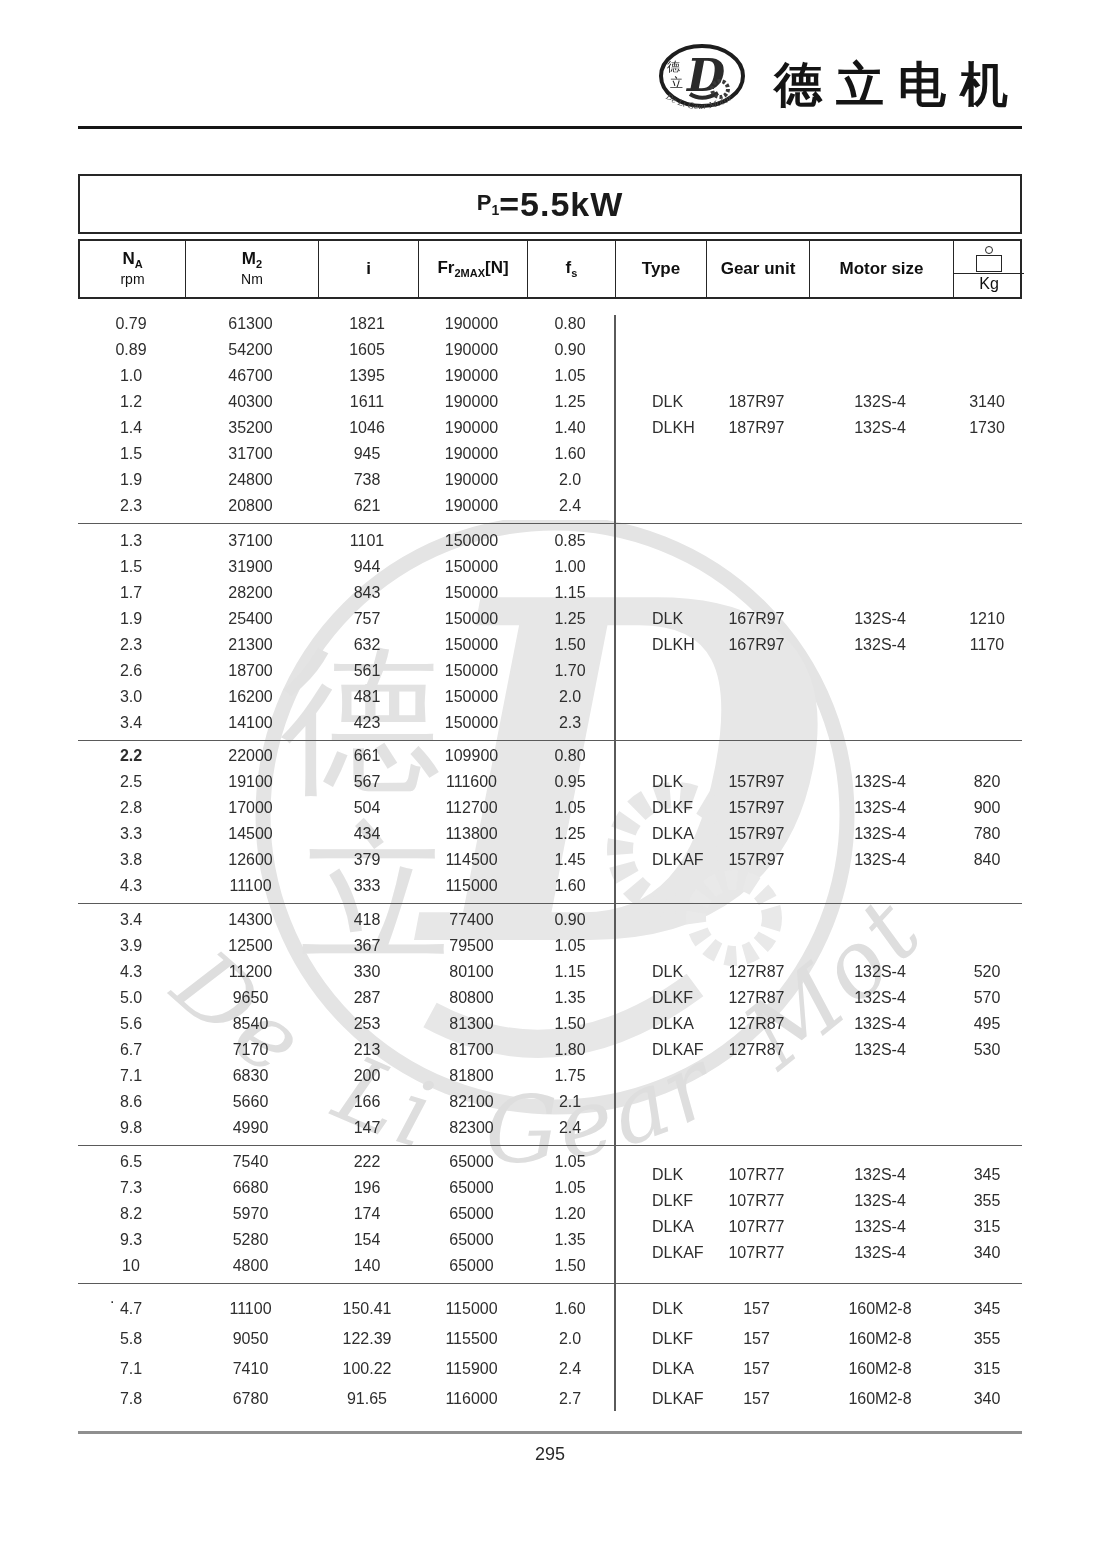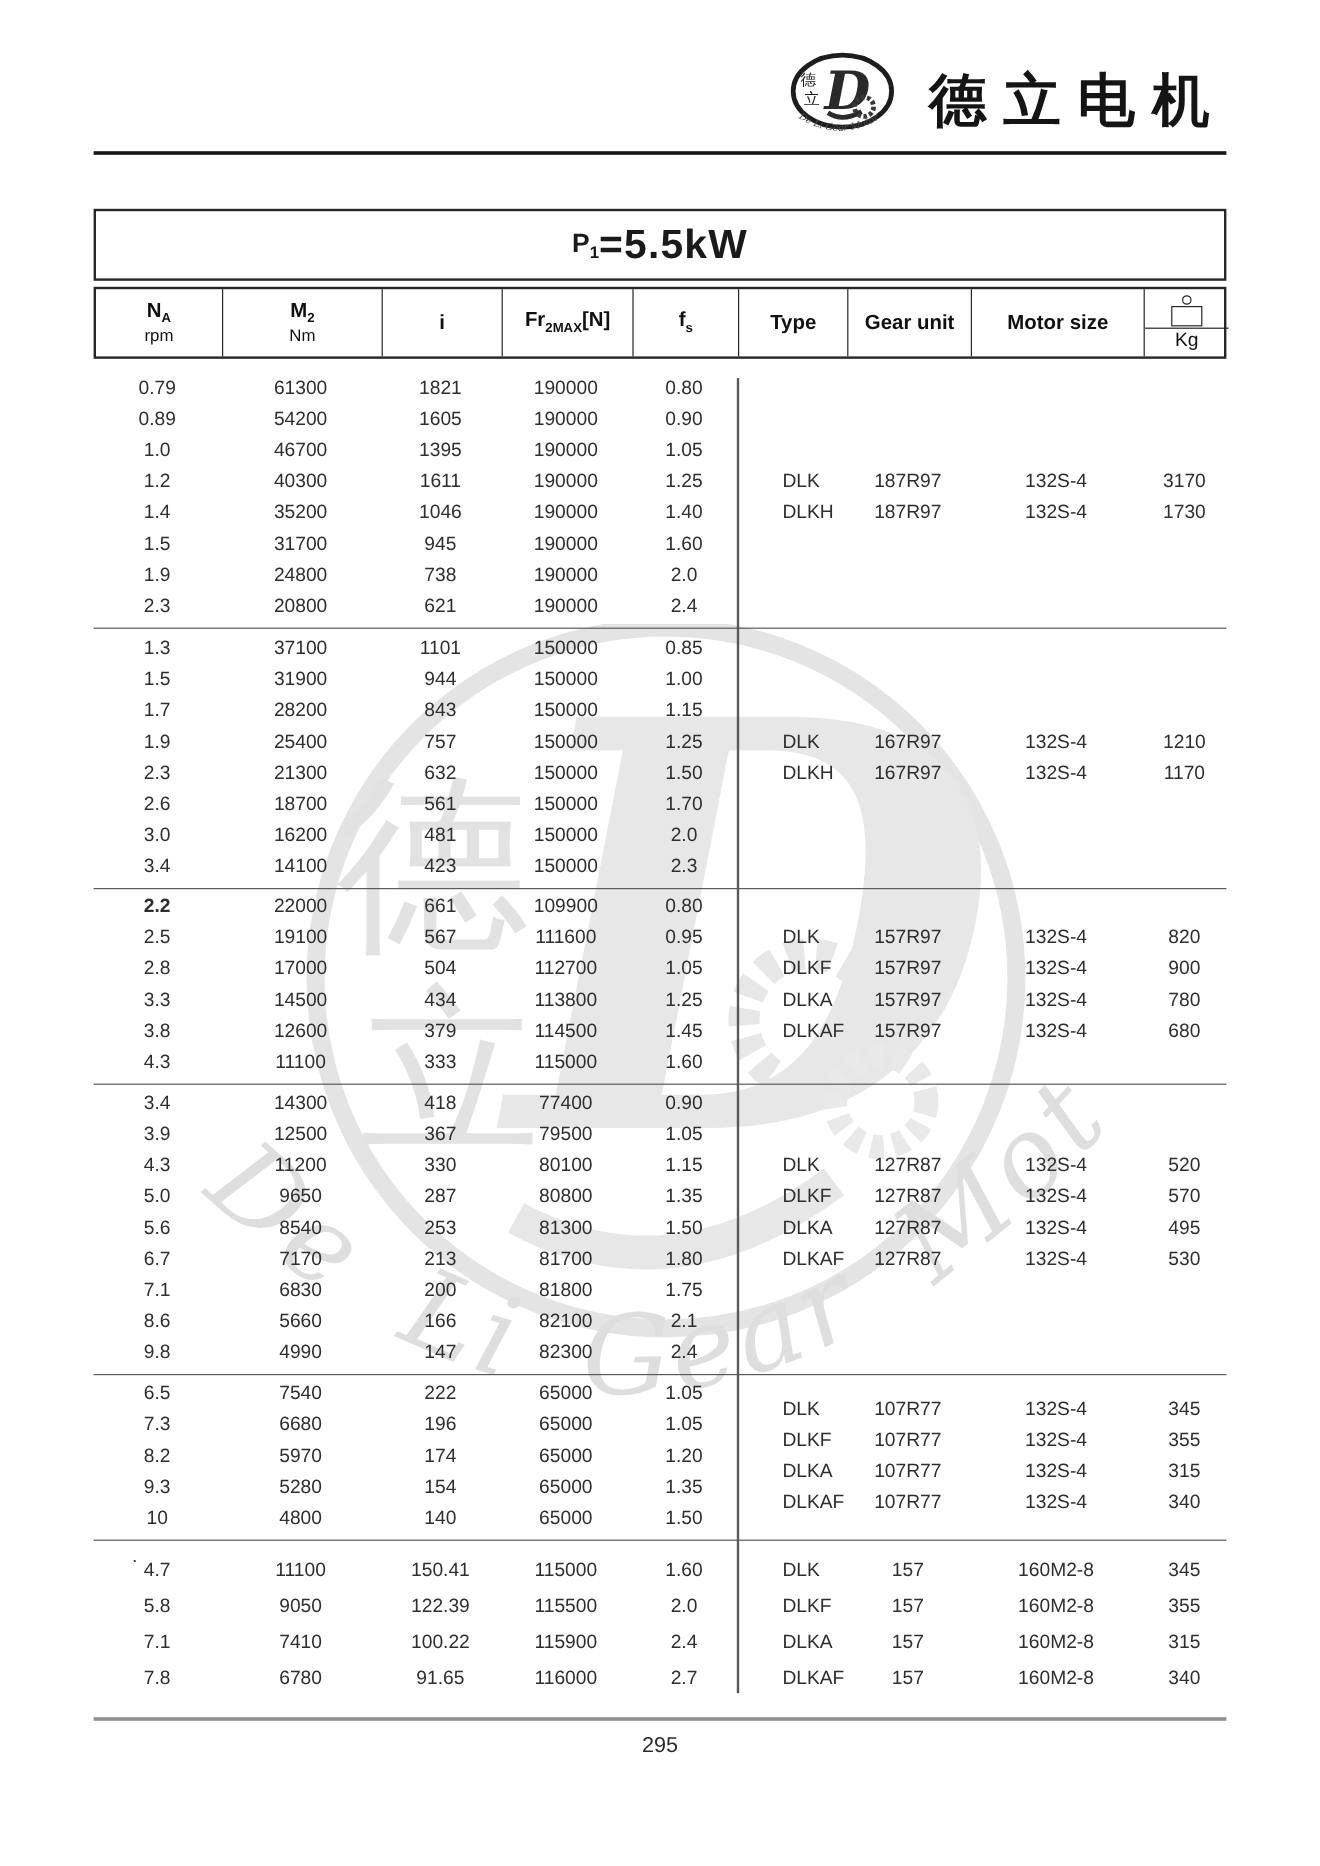--- a/index.html
+++ b/index.html
@@ -199,21 +199,21 @@
           <div class="cell" style="grid-area: 7 / 4;">190000</div>
           <div class="cell" style="grid-area: 7 / 5;">2.0</div>
           <div class="cell" style="grid-area: 8 / 1;">2.3</div>
           <div class="cell" style="grid-area: 8 / 2;">20800</div>
           <div class="cell" style="grid-area: 8 / 3;">621</div>
           <div class="cell" style="grid-area: 8 / 4;">190000</div>
           <div class="cell" style="grid-area: 8 / 5;">2.4</div>
           <div class="cell type-cell r-cell" style="grid-area: 4 / 6;">DLK</div>
           <div class="cell r-cell" style="grid-area: 4 / 7;">187R97</div>
           <div class="cell r-cell" style="grid-area: 4 / 8;">132S-4</div>
-          <div class="cell r-cell" style="grid-area: 4 / 9;">3170</div>
+          <div class="cell r-cell" style="grid-area: 4 / 9;">3140</div>
           <div class="cell type-cell r-cell" style="grid-area: 5 / 6;">DLKH</div>
           <div class="cell r-cell" style="grid-area: 5 / 7;">187R97</div>
           <div class="cell r-cell" style="grid-area: 5 / 8;">132S-4</div>
           <div class="cell r-cell" style="grid-area: 5 / 9;">1730</div>
         </div>
         <div class="block block-1">
           <div class="cell" style="grid-area: 1 / 1;">1.3</div>
           <div class="cell" style="grid-area: 1 / 2;">37100</div>
           <div class="cell" style="grid-area: 1 / 3;">1101</div>
           <div class="cell" style="grid-area: 1 / 4;">150000</div>
@@ -301,21 +301,21 @@
           <div class="cell r-cell" style="grid-area: 3 / 7;">157R97</div>
           <div class="cell r-cell" style="grid-area: 3 / 8;">132S-4</div>
           <div class="cell r-cell" style="grid-area: 3 / 9;">900</div>
           <div class="cell type-cell r-cell" style="grid-area: 4 / 6;">DLKA</div>
           <div class="cell r-cell" style="grid-area: 4 / 7;">157R97</div>
           <div class="cell r-cell" style="grid-area: 4 / 8;">132S-4</div>
           <div class="cell r-cell" style="grid-area: 4 / 9;">780</div>
           <div class="cell type-cell r-cell" style="grid-area: 5 / 6;">DLKAF</div>
           <div class="cell r-cell" style="grid-area: 5 / 7;">157R97</div>
           <div class="cell r-cell" style="grid-area: 5 / 8;">132S-4</div>
-          <div class="cell r-cell" style="grid-area: 5 / 9;">680</div>
+          <div class="cell r-cell" style="grid-area: 5 / 9;">840</div>
         </div>
         <div class="block block-3">
           <div class="cell" style="grid-area: 1 / 1;">3.4</div>
           <div class="cell" style="grid-area: 1 / 2;">14300</div>
           <div class="cell" style="grid-area: 1 / 3;">418</div>
           <div class="cell" style="grid-area: 1 / 4;">77400</div>
           <div class="cell" style="grid-area: 1 / 5;">0.90</div>
           <div class="cell" style="grid-area: 2 / 1;">3.9</div>
           <div class="cell" style="grid-area: 2 / 2;">12500</div>
           <div class="cell" style="grid-area: 2 / 3;">367</div>

